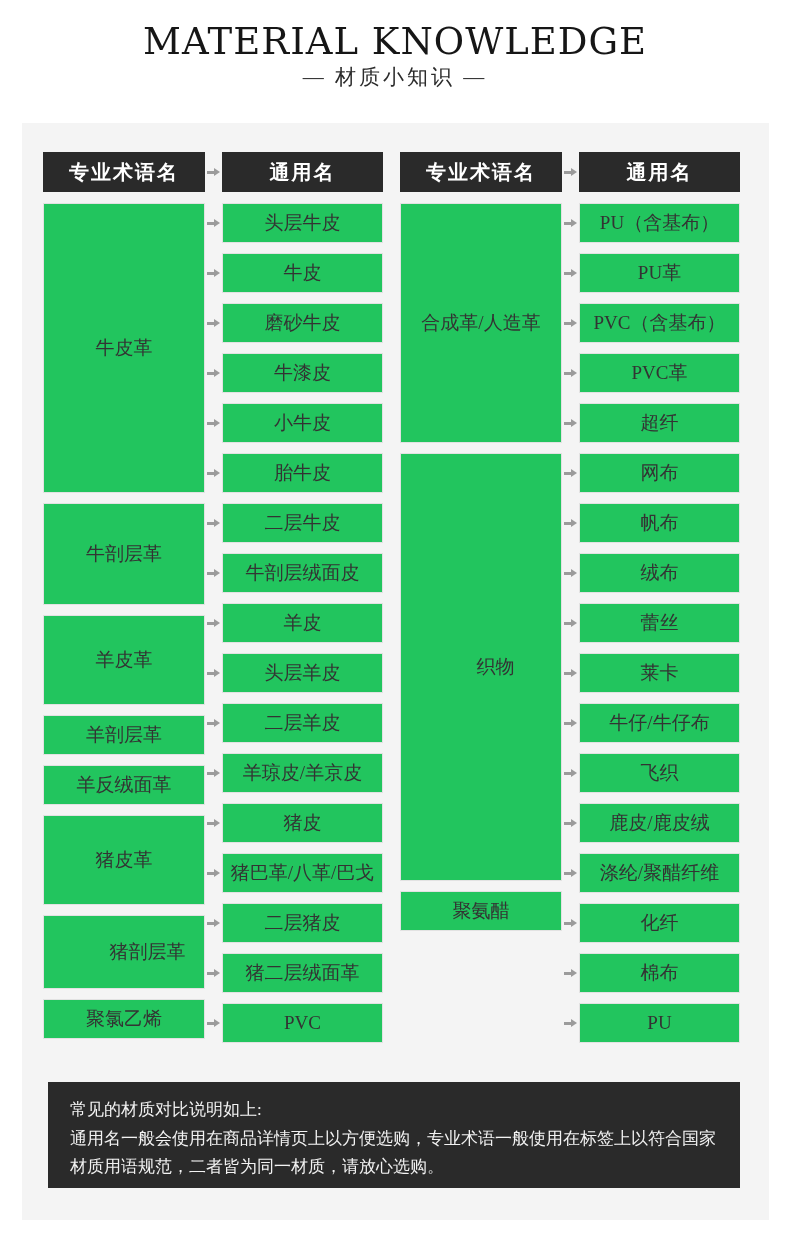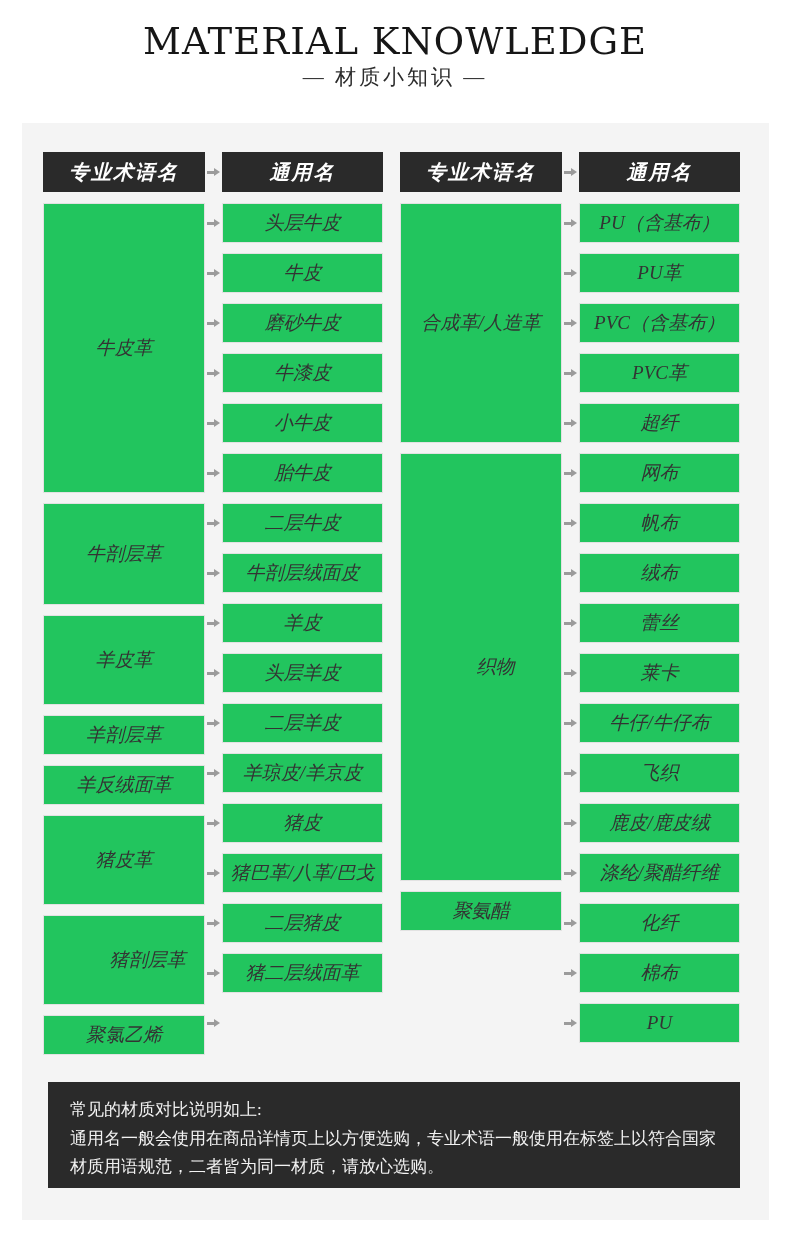--- a/index.html
+++ b/index.html
@@ -22,21 +22,21 @@
   
   .panel {
     position:absolute; left:22px; top:123px; width:747px; height:1097px;
     background:var(--panel,#f4f4f4);
   }
   
   .map-col { position:absolute; top:29px; width:340px; }
   .map-col.left  { left:21px; }
   .map-col.right { left:378px; }
   .col-grid {
-    display:grid; grid-template-columns:162px 17px 161px; column-gap:0;font-style:italic;
+    display:grid; grid-template-columns:162px 17px 161px; column-gap:0;
   }
   .hdr {
     height:40px; margin-bottom:11px;
     background:var(--dark,#2a2a2a); color:#ffffff;
     display:flex; align-items:center; justify-content:center;
     font-size:20px; font-weight:700; letter-spacing:2px;
   }
   .stack { display:flex; flex-direction:column; }
   .cell {
     background:#22c55e; border:1px solid var(--border,#e2e2e2);
@@ -85,21 +85,21 @@
         </span>
     </div>
     <div class="hdr">通用名</div>
     <div class="stack terms">
         <div class="cell term-cell" style="height: 290px;">牛皮革</div>
         <div class="cell term-cell" style="height: 102px;">牛剖层革</div>
         <div class="cell term-cell" style="height: 90px;">羊皮革</div>
         <div class="cell term-cell" style="height: 40px;">羊剖层革</div>
         <div class="cell term-cell" style="height: 40px;">羊反绒面革</div>
         <div class="cell term-cell" style="height: 90px;">猪皮革</div>
-        <div class="cell term-cell" style="height: 90px; padding-left: 47px;">猪剖层革</div>
+        <div class="cell term-cell" style="height: 74px; padding-left: 47px;">猪剖层革</div>
         <div class="cell term-cell" style="height: 40px;">聚氯乙烯</div>
       </div>
     <div class="stack arrows">
         <div class="arrow-slot">
           <span class="arrow">
             <span class="tail"></span>
             <span class="head"></span>
           </span>
         </div>
         <div class="arrow-slot">
@@ -209,20 +209,21 @@
         <div class="cell common-cell">二层牛皮</div>
         <div class="cell common-cell">牛剖层绒面皮</div>
         <div class="cell common-cell">羊皮</div>
         <div class="cell common-cell">头层羊皮</div>
         <div class="cell common-cell">二层羊皮</div>
         <div class="cell common-cell">羊琼皮/羊京皮</div>
         <div class="cell common-cell">猪皮</div>
         <div class="cell common-cell">猪巴革/八革/巴戈</div>
         <div class="cell common-cell">二层猪皮</div>
         <div class="cell common-cell">猪二层绒面革</div>
+        <div class="cell common-cell">PVC</div>
       </div>
   </div>
 
   <div class="map-col right col-grid">
     <div class="hdr">专业术语名</div>
     <div class="arrow-slot hdr-arrow-slot">
       <span class="arrow">
           <span class="tail"></span>
           <span class="head"></span>
         </span>

